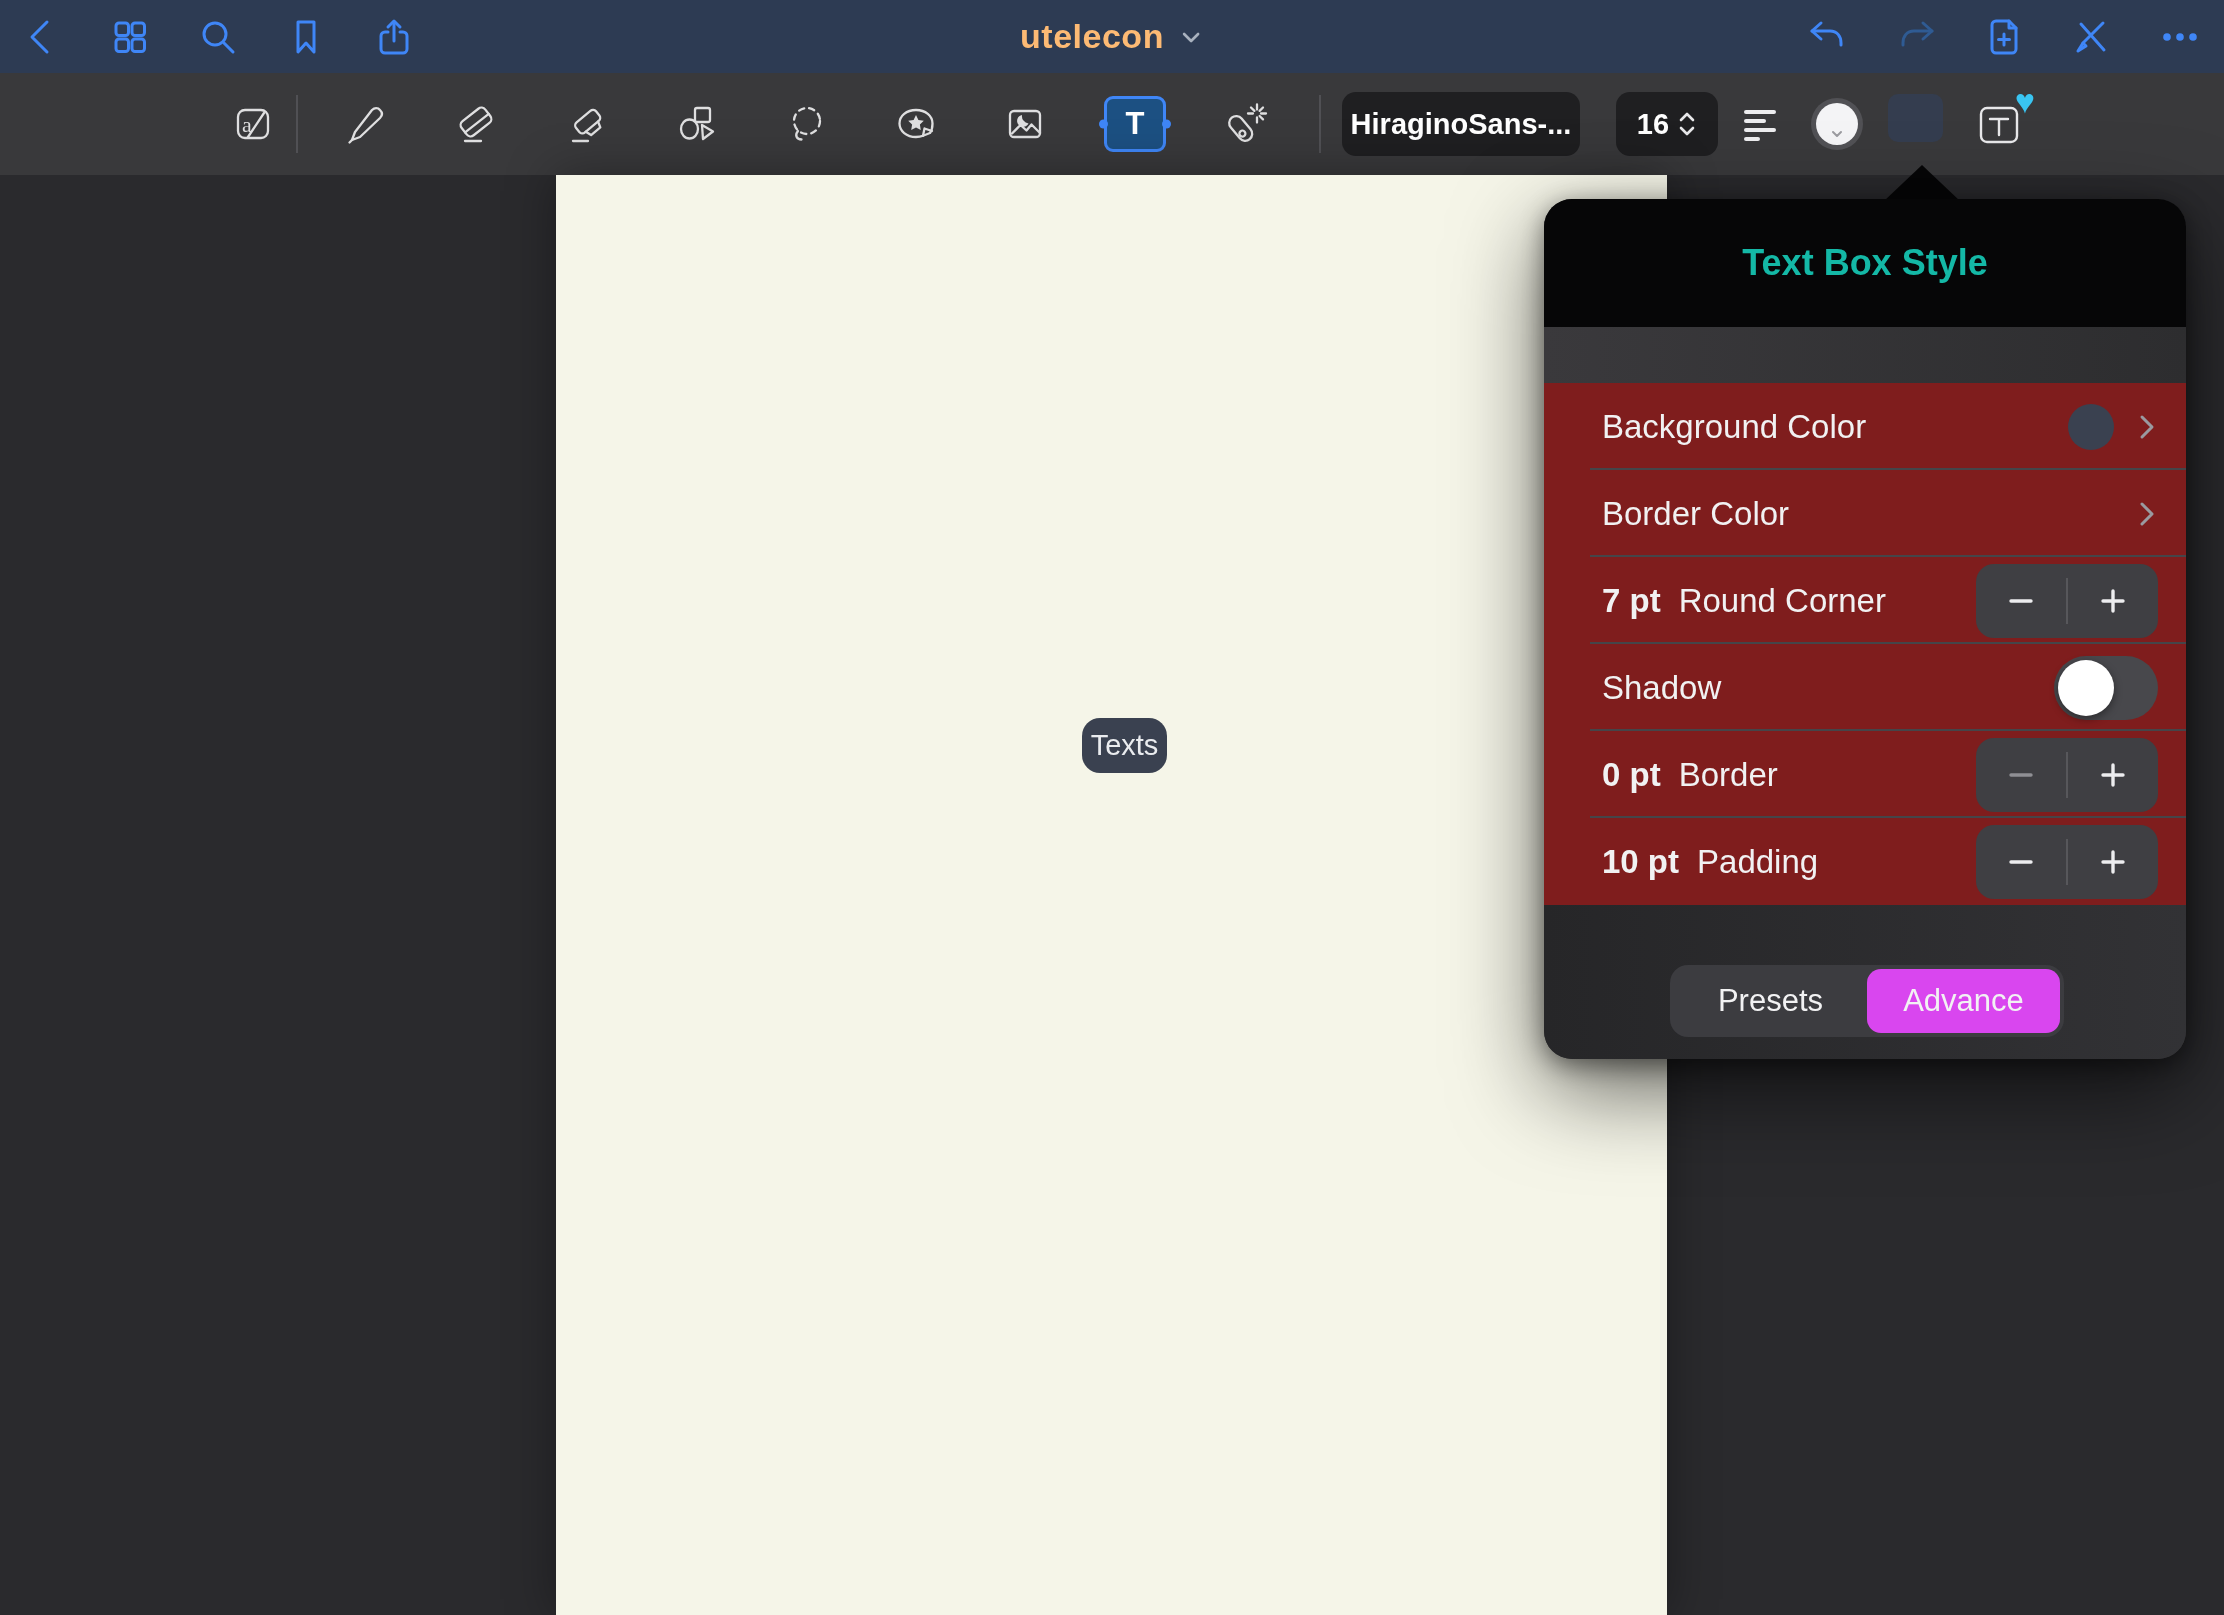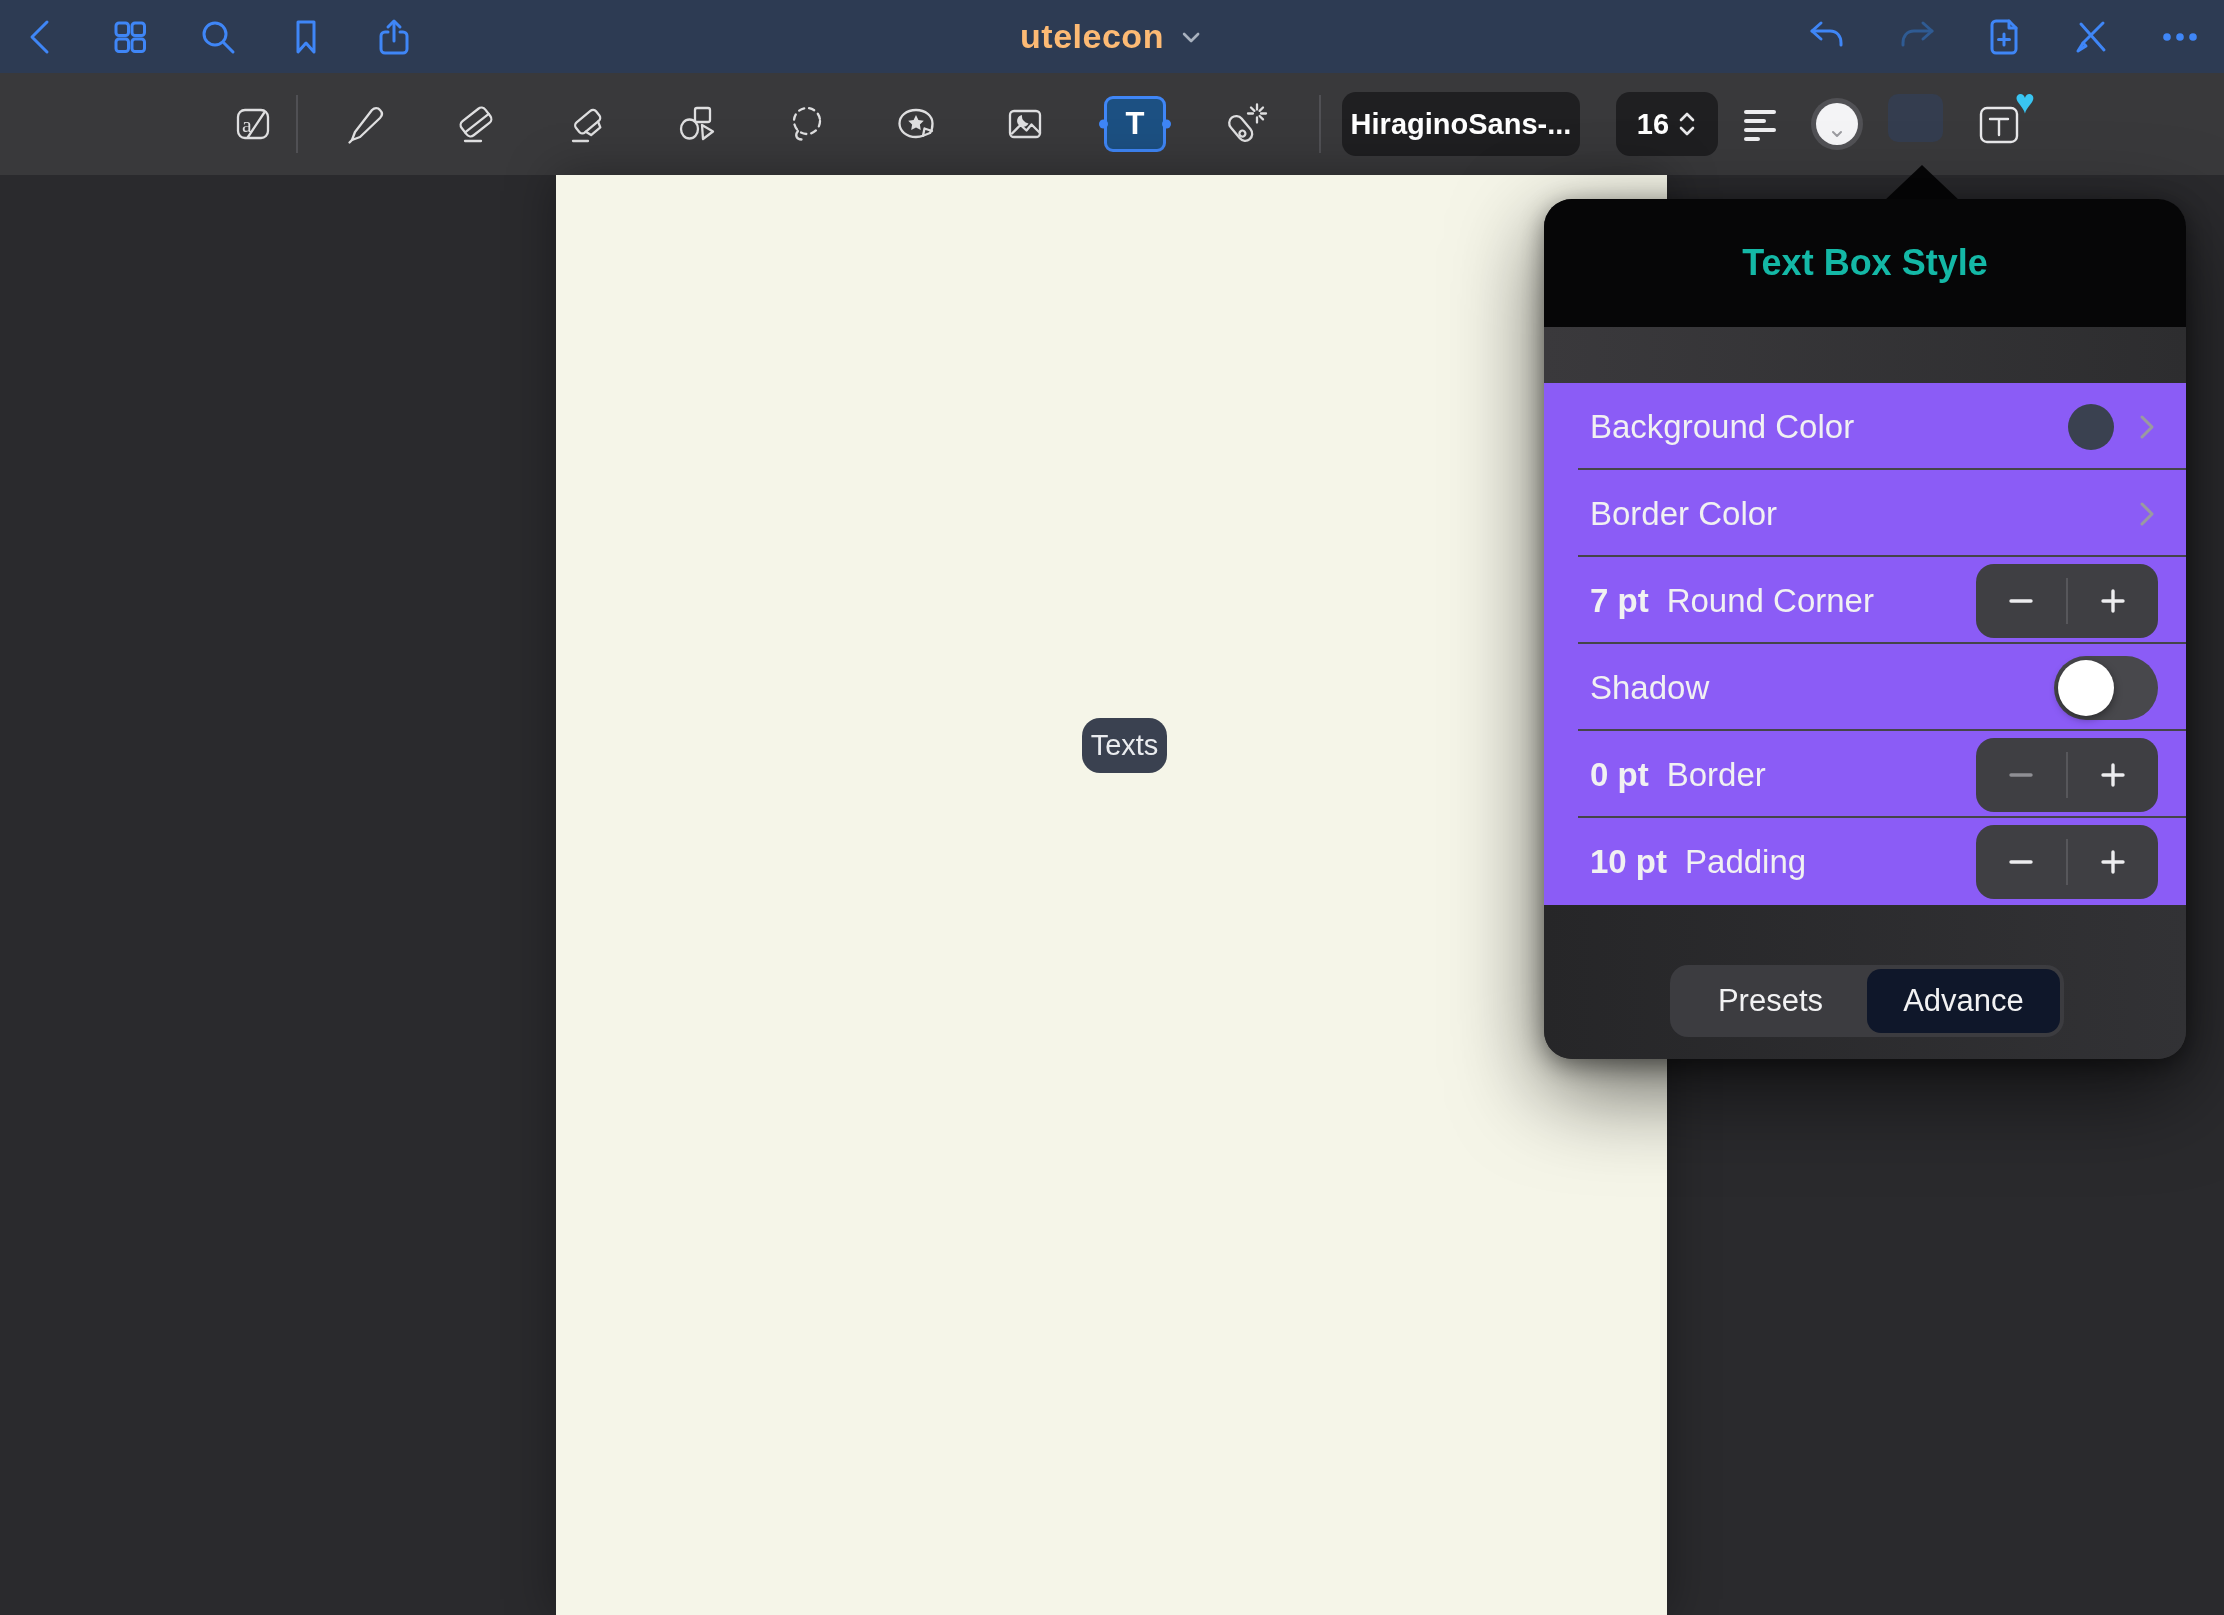--- a/index.html
+++ b/index.html
@@ -67,42 +67,42 @@
 
   
   .pop-arrow{ position:absolute; left:1884px; top:165px; width:0; height:0;
     border-left:38px solid transparent; border-right:38px solid transparent; border-bottom:36px solid #060607; }
   .popover{ position:absolute; left:1544px; top:199px; width:642px; height:860px;
     border-radius:28px; background:#2F2F31; overflow:hidden;
     box-shadow:0 30px 90px rgba(0,0,0,.6), 0 6px 24px rgba(0,0,0,.45); }
   .pop-header{ height:128px; background:#060607; display:flex; align-items:center; justify-content:center;
     color:#14b8a6; font-size:36px; font-weight:bold; }
   .pop-gap{ height:56px; background:linear-gradient(to right,#3A393C,#2D2D2F); }
-  .rows{ background:#8b5cf6; }
+  .rows{ background:#7f1d1d;padding-left:12px; }
   .prow{ position:relative; height:87px; display:flex; align-items:center; padding:0 28px 0 46px;
     color:#F1F1F2; font-size:33px; }
   .prow:not(.last)::after{ content:''; position:absolute; left:34px; right:0; bottom:0; height:2px; background:#454549; }
   .rv{ margin-right:18px;font-weight:bold; }
   .sp{ flex:1; }
   .chev-r{ width:22px; height:30px; color:#9A9AA0; }
   .swatch-circle{ width:46px; height:46px; border-radius:50%; background:#3A4150; margin-right:22px; }
   .stepper{ width:182px; height:74px; border-radius:18px; background:#3F3F43; display:flex; align-items:center; }
   .step-btn{ flex:1; height:100%; display:flex; align-items:center; justify-content:center; color:#EDEDEF; }
   .step-btn.dim{ color:#8F8F94; }
   .step-btn svg{ width:42px; height:42px; }
   .step-div{ width:2px; height:46px; background:#57575B; }
   .toggle{ position:relative; width:104px; height:64px; border-radius:32px; background:#48484C; }
   .knob{ position:absolute; left:4px; top:4px; width:56px; height:56px; border-radius:50%; background:#FFF;
     box-shadow:0 3px 8px rgba(0,0,0,.4); }
   .pop-footer{ position:relative; height:154px; background:linear-gradient(to right,#262628,#323235); }
   .seg{ position:absolute; right:122px; bottom:22px; width:394px; height:72px; border-radius:18px;
     background:#3C3C40; padding:4px; display:flex; }
   .seg-btn{ flex:1; display:flex; align-items:center; justify-content:center;
     color:#F2F2F3; font-size:31px; border-radius:14px; }
-  .seg-btn.selected{ background:#0f172a; }
+  .seg-btn.selected{ background:#d946ef; }
 </style>
 </head>
 <body>
 
 <div class="screen">
 
   <div class="topbar">
     <div class="tb-left">
       <div class="nav-btn">
         <svg viewBox="0 0 44 44">

